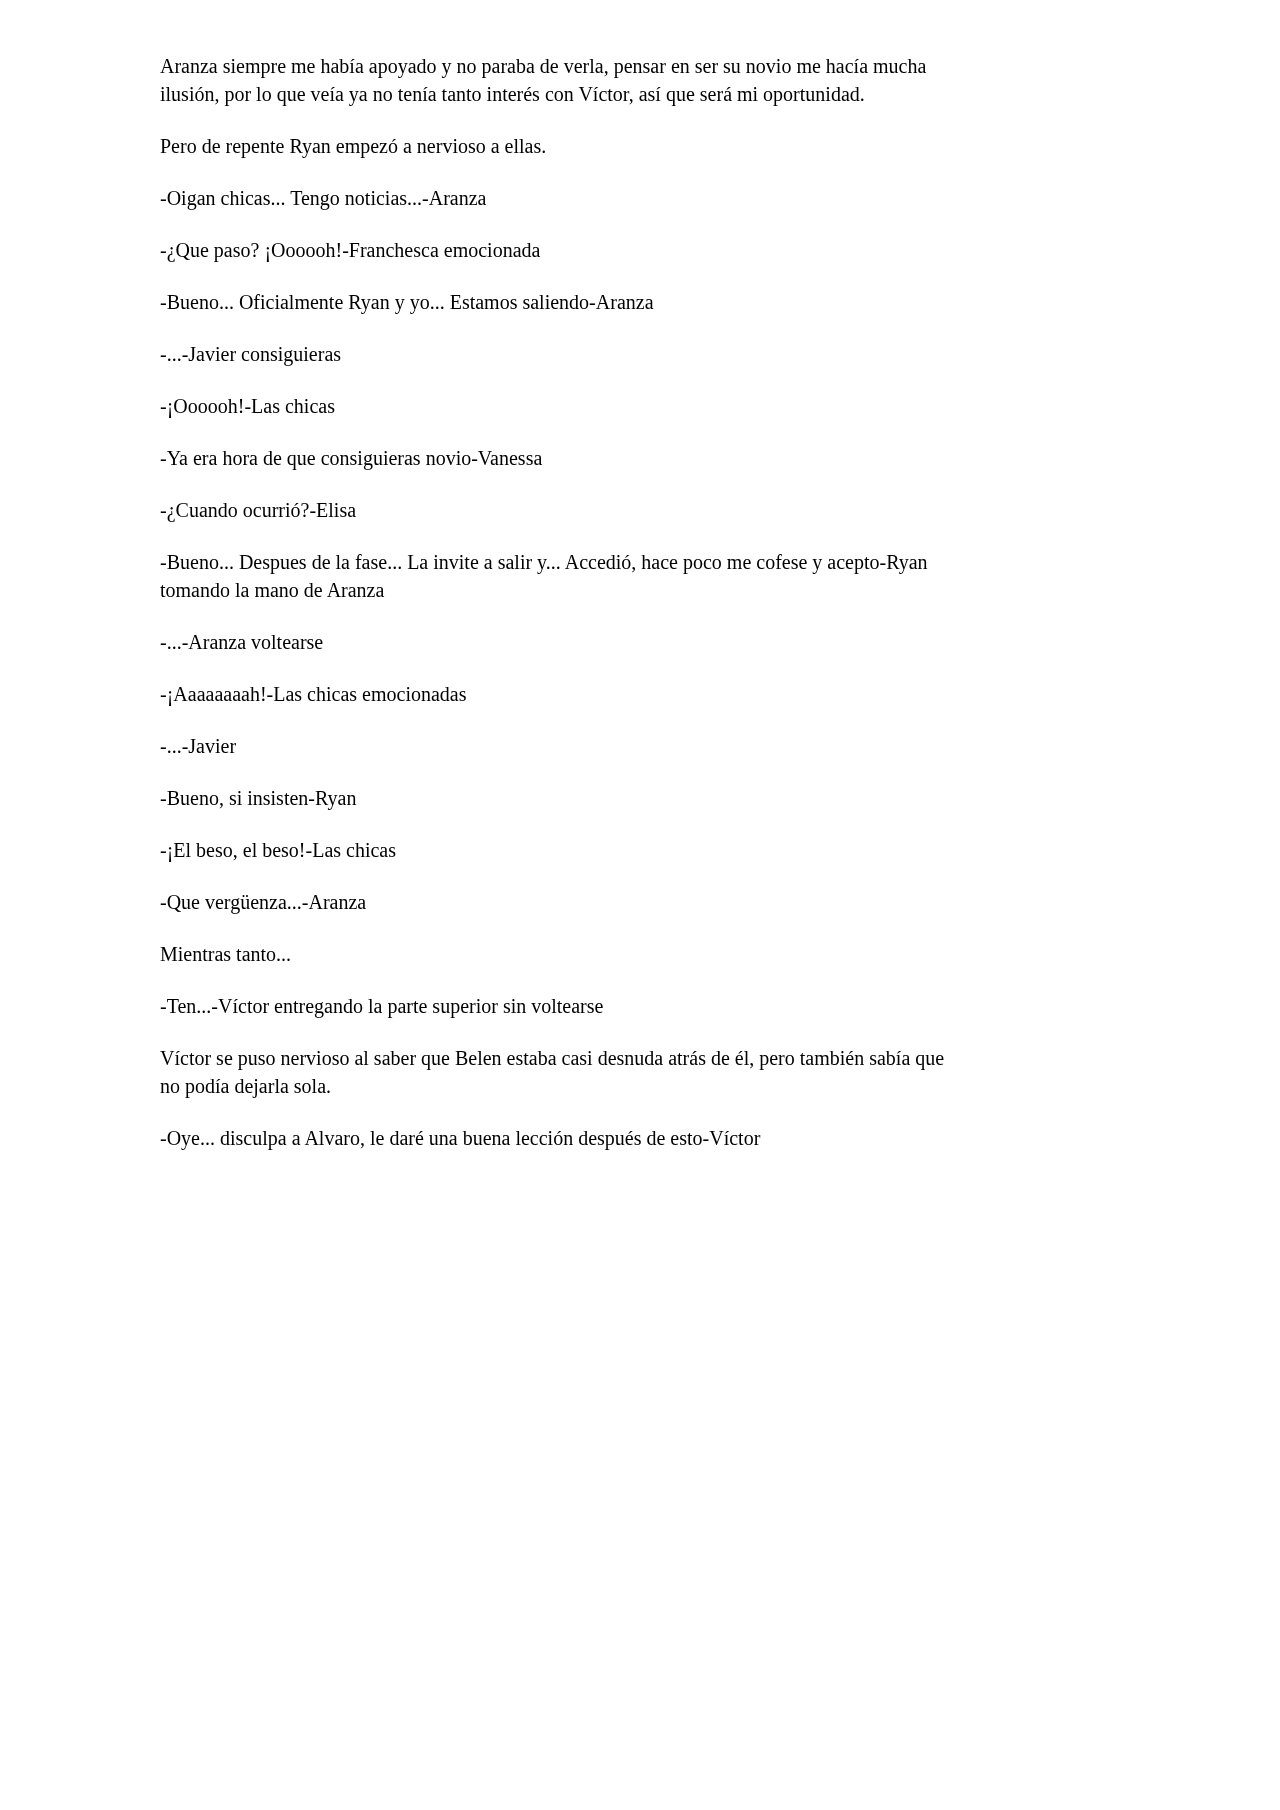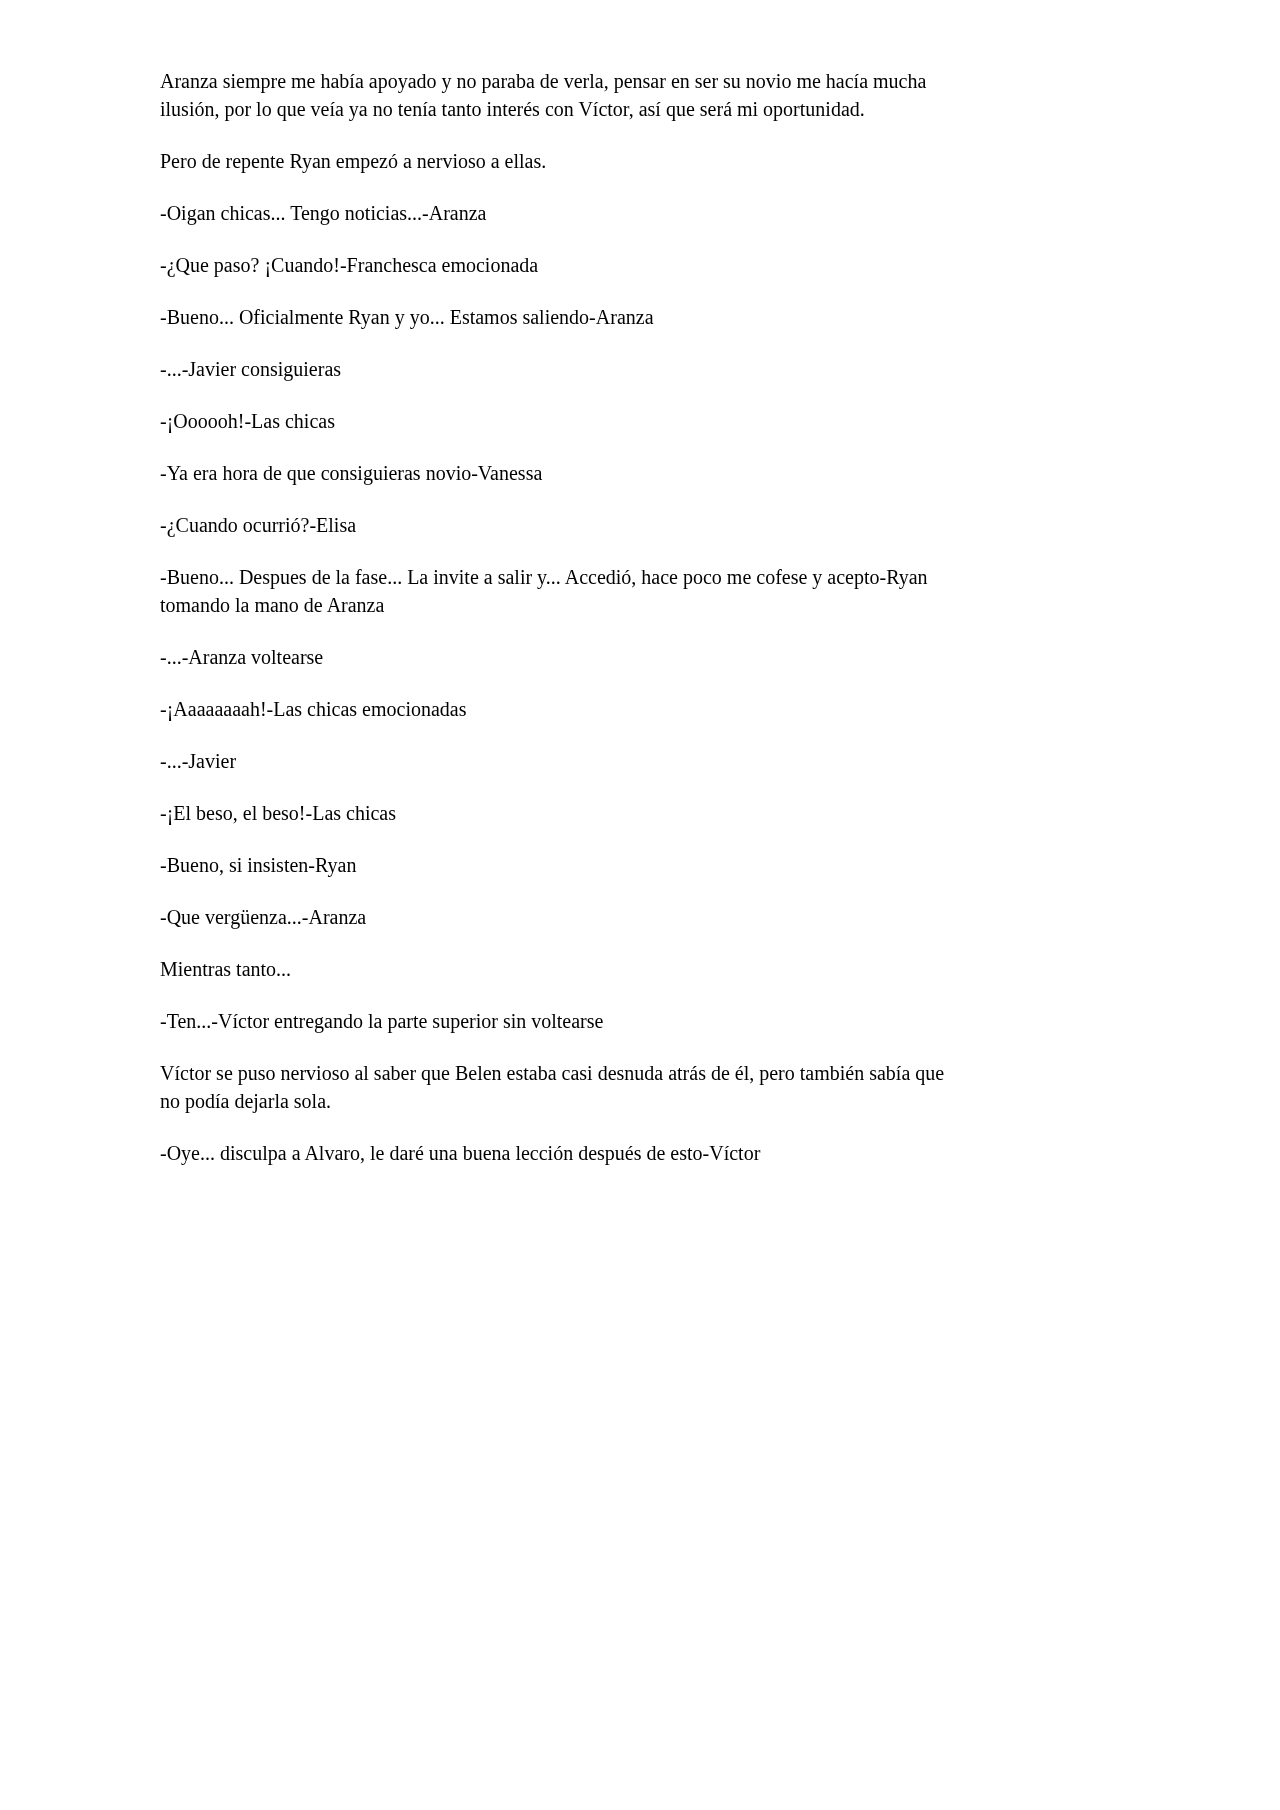--- a/index.html
+++ b/index.html
@@ -11,52 +11,52 @@
     width: 1280px;
     min-height: 1810px;
     font-family: "Liberation Serif", serif;
     color: #000000;
   }
   .page {
     box-sizing: border-box;
     width: 1108px;
     min-height: 1810px;
     background: #ffffff;
-    padding: 67px 160px 60px 160px;
+    padding: 52px 160px 60px 160px;
   }
   .content {
     width: 800px;
   }
   .para {
     margin: 0 0 24px 0;
     font-size: 20px;
     line-height: 28px;
     text-align: left;
     word-spacing: normal;
   }
 </style>
 </head>
 <body>
 
 <div class="page">
   <div class="content" id="content">
       <p class="para">Aranza siempre me había apoyado y no paraba de verla, pensar en ser su novio me hacía mucha ilusión, por lo que veía ya no tenía tanto interés con Víctor, así que será mi oportunidad.</p>
       <p class="para">Pero de repente Ryan empezó a nervioso a ellas.</p>
       <p class="para">-Oigan chicas... Tengo noticias...-Aranza</p>
-      <p class="para">-¿Que paso? ¡Cuando!-Franchesca emocionada</p>
+      <p class="para">-¿Que paso? ¡Oooooh!-Franchesca emocionada</p>
       <p class="para">-Bueno... Oficialmente Ryan y yo... Estamos saliendo-Aranza</p>
       <p class="para">-...-Javier consiguieras</p>
       <p class="para">-¡Oooooh!-Las chicas</p>
       <p class="para">-Ya era hora de que consiguieras novio-Vanessa</p>
       <p class="para">-¿Cuando ocurrió?-Elisa</p>
       <p class="para">-Bueno... Despues de la fase... La invite a salir y... Accedió, hace poco me cofese y acepto-Ryan tomando la mano de Aranza</p>
       <p class="para">-...-Aranza voltearse</p>
       <p class="para">-¡Aaaaaaaah!-Las chicas emocionadas</p>
       <p class="para">-...-Javier</p>
+      <p class="para">-Bueno, si insisten-Ryan</p>
       <p class="para">-¡El beso, el beso!-Las chicas</p>
-      <p class="para">-Bueno, si insisten-Ryan</p>
       <p class="para">-Que vergüenza...-Aranza</p>
       <p class="para">Mientras tanto...</p>
       <p class="para">-Ten...-Víctor entregando la parte superior sin voltearse</p>
       <p class="para">Víctor se puso nervioso al saber que Belen estaba casi desnuda atrás de él, pero también sabía que no podía dejarla sola.</p>
       <p class="para">-Oye... disculpa a Alvaro, le daré una buena lección después de esto-Víctor</p>
     </div>
 </div>
 
 </body></html>

